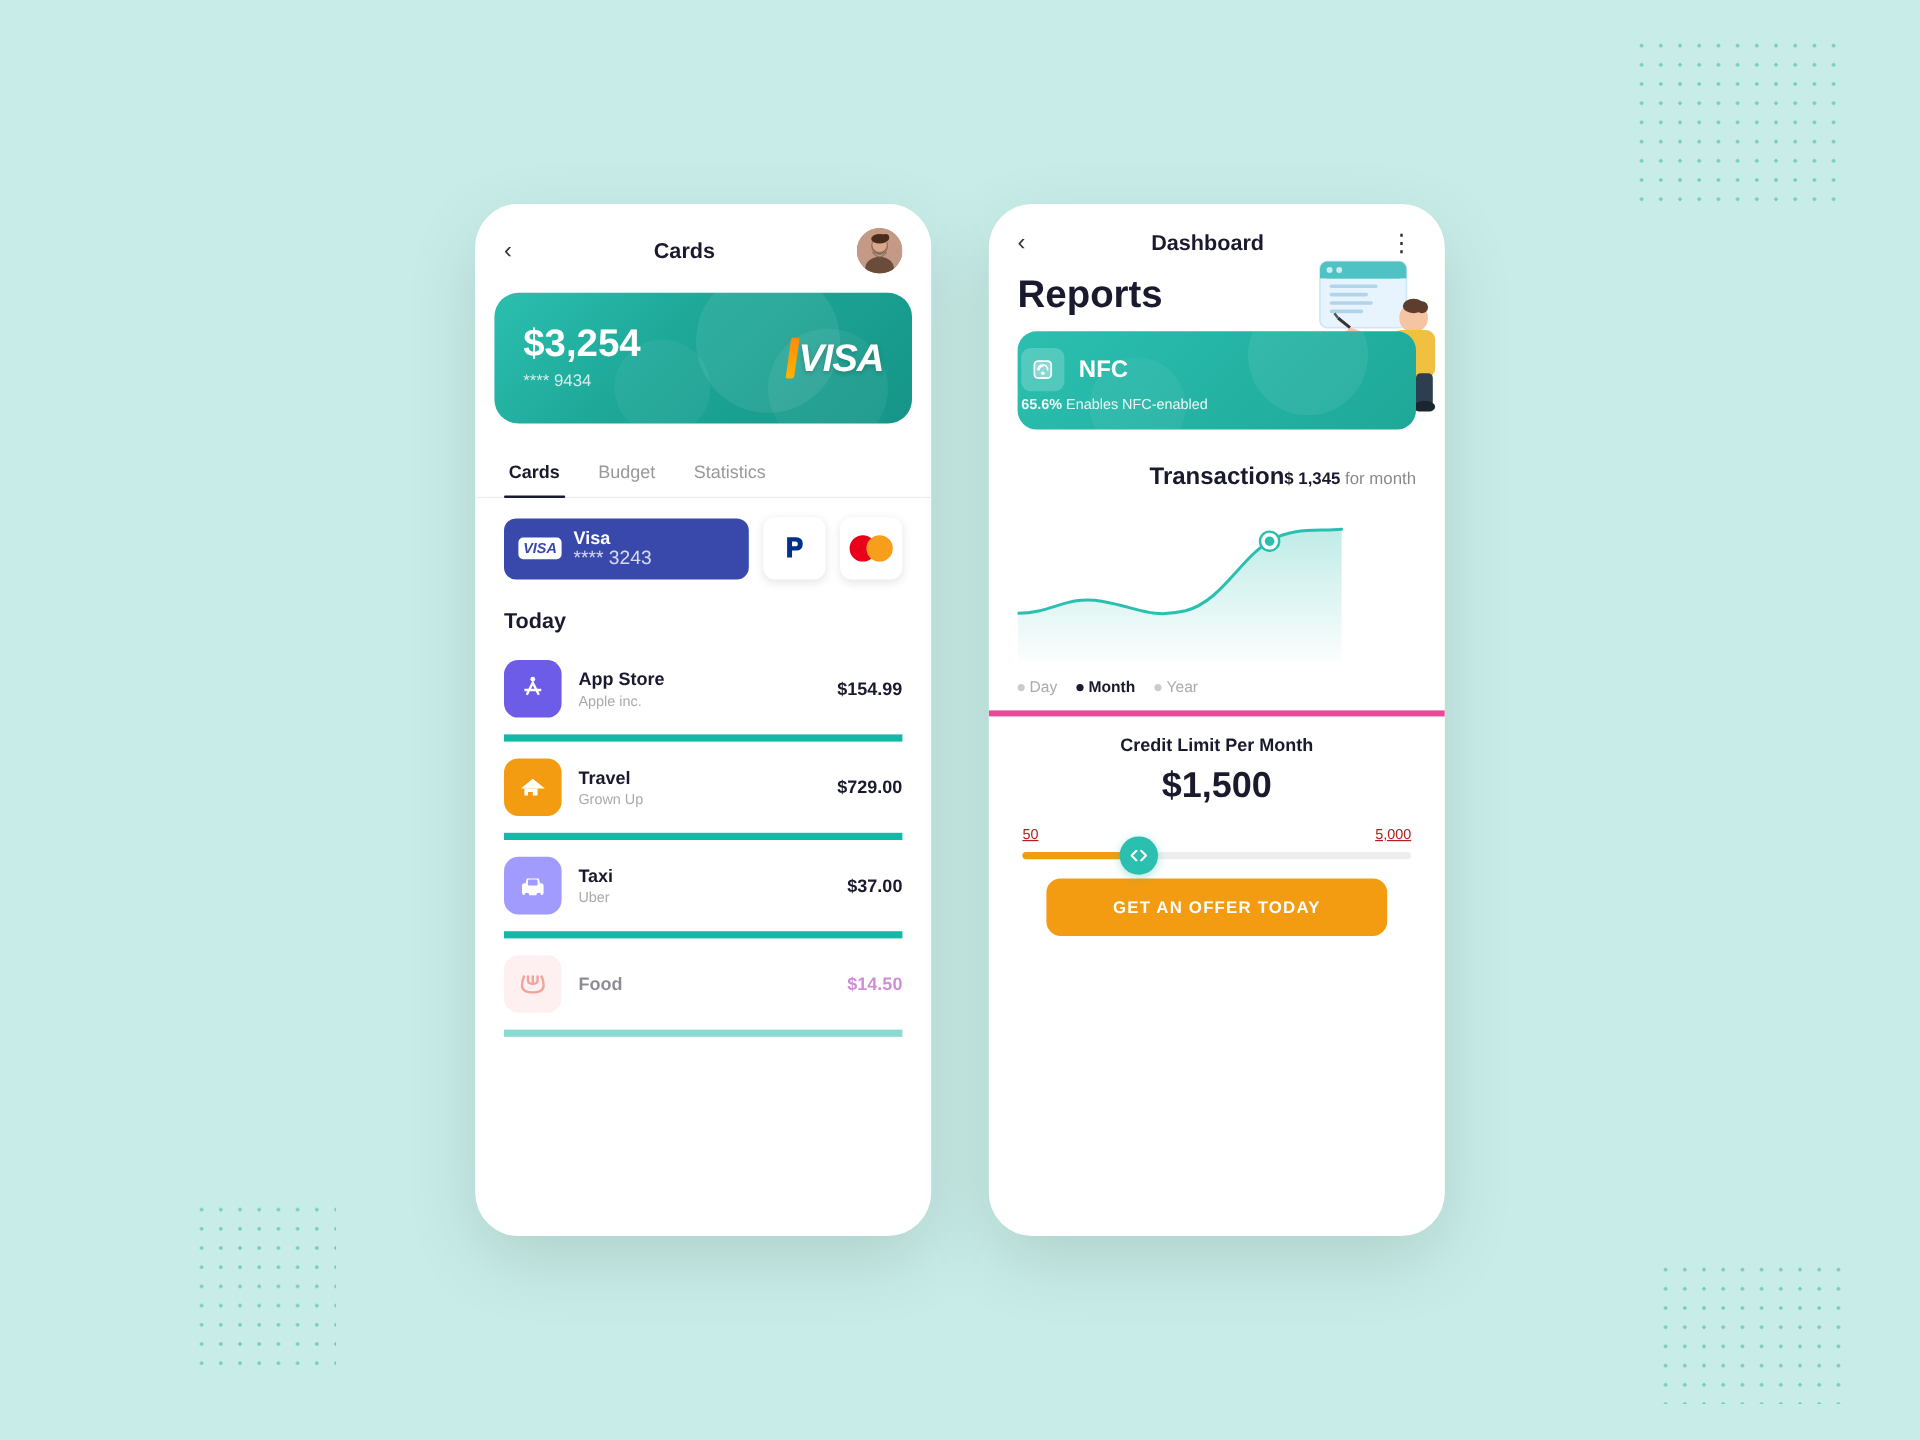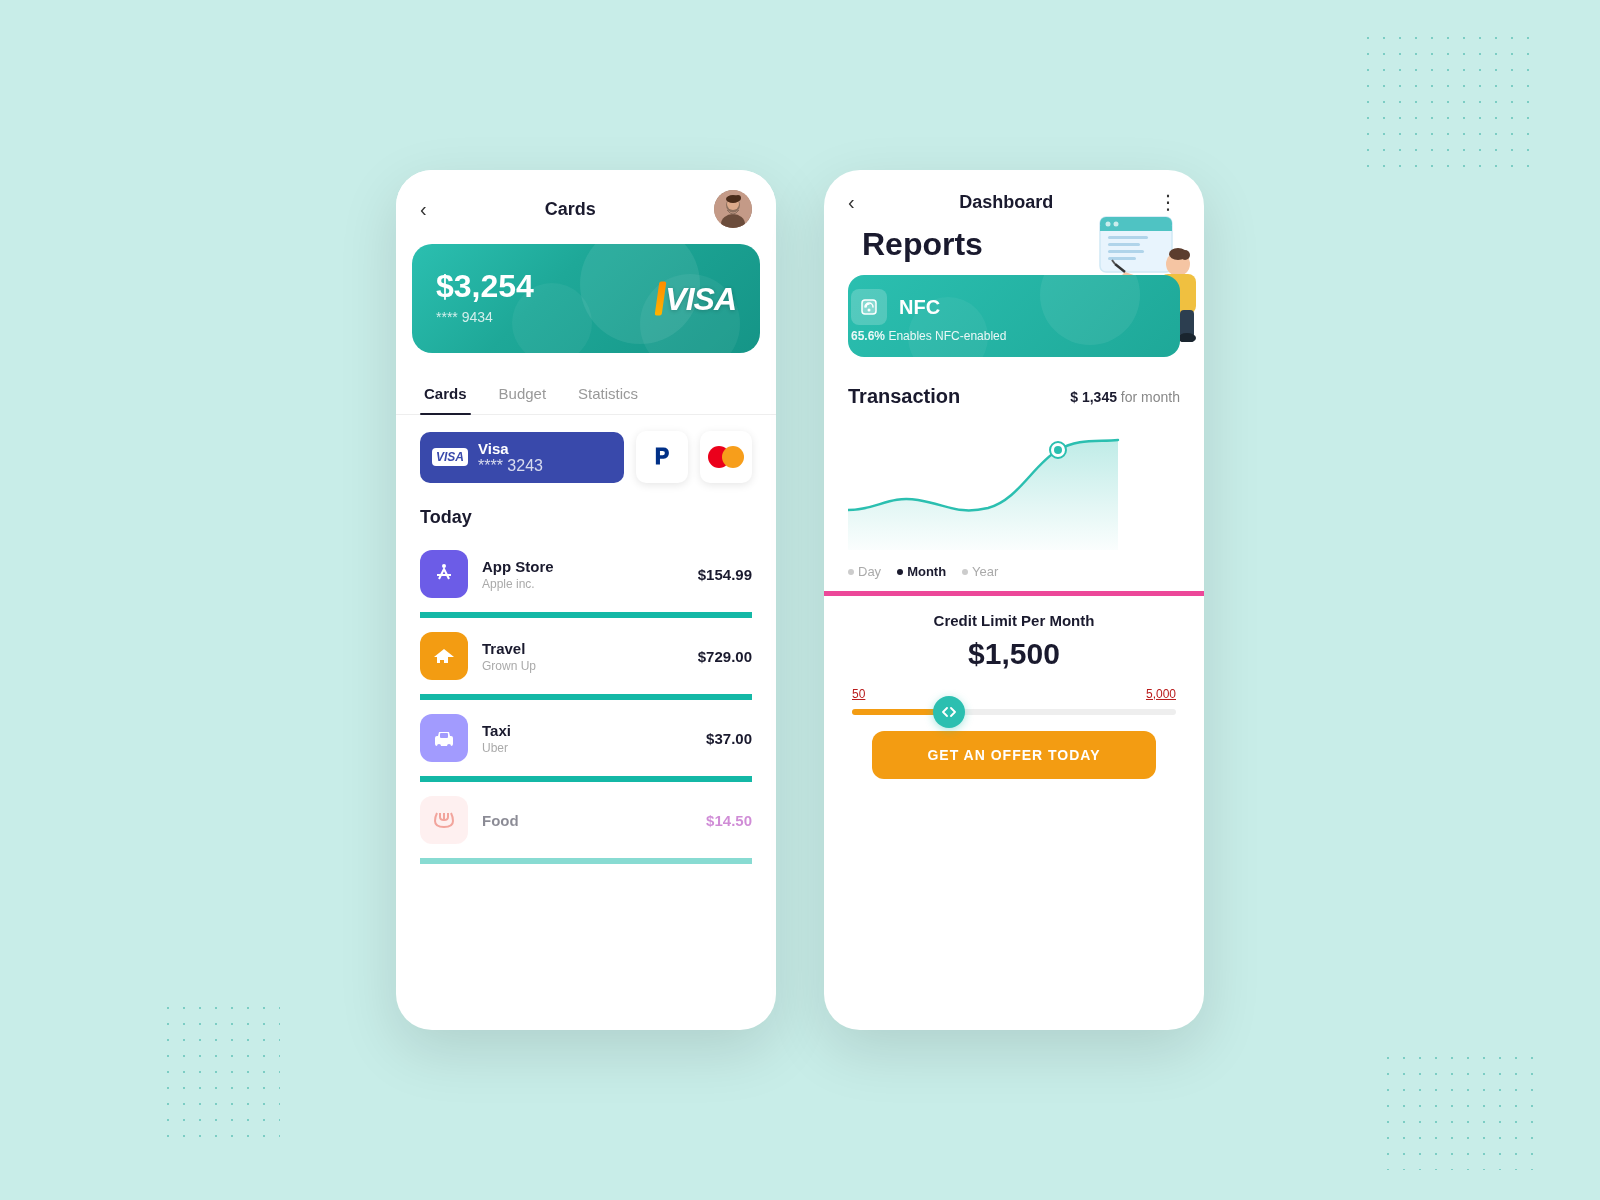--- a/index.html
+++ b/index.html
@@ -324,21 +324,20 @@
       cursor: pointer;
     }
 
     
     .reports-section {
       padding: 0 24px;
       display: flex;
       justify-content: space-between;
       align-items: flex-start;
       position: relative;
-      margin-left: 14px;
     }
     .reports-title {
       font-size: 32px;
       font-weight: 800;
       color: #1a1a2e;
     }
 
     
     .nfc-card {
       background: linear-gradient(135deg, #2bbfb0 0%, #1ea898 100%);
@@ -394,21 +393,21 @@
       position: relative;
       z-index: 1;
     }
     .nfc-percent {
       font-weight: 700;
     }
 
     
     .transaction-header {
       display: flex;
-      justify-content: space-between;
+      justify-content: flex-end;
       align-items: center;
       padding: 16px 24px 4px;
     }
     .transaction-title {
       font-size: 20px;
       font-weight: 700;
       color: #1a1a2e;
     }
     .transaction-amount-month {
       font-size: 14px;

